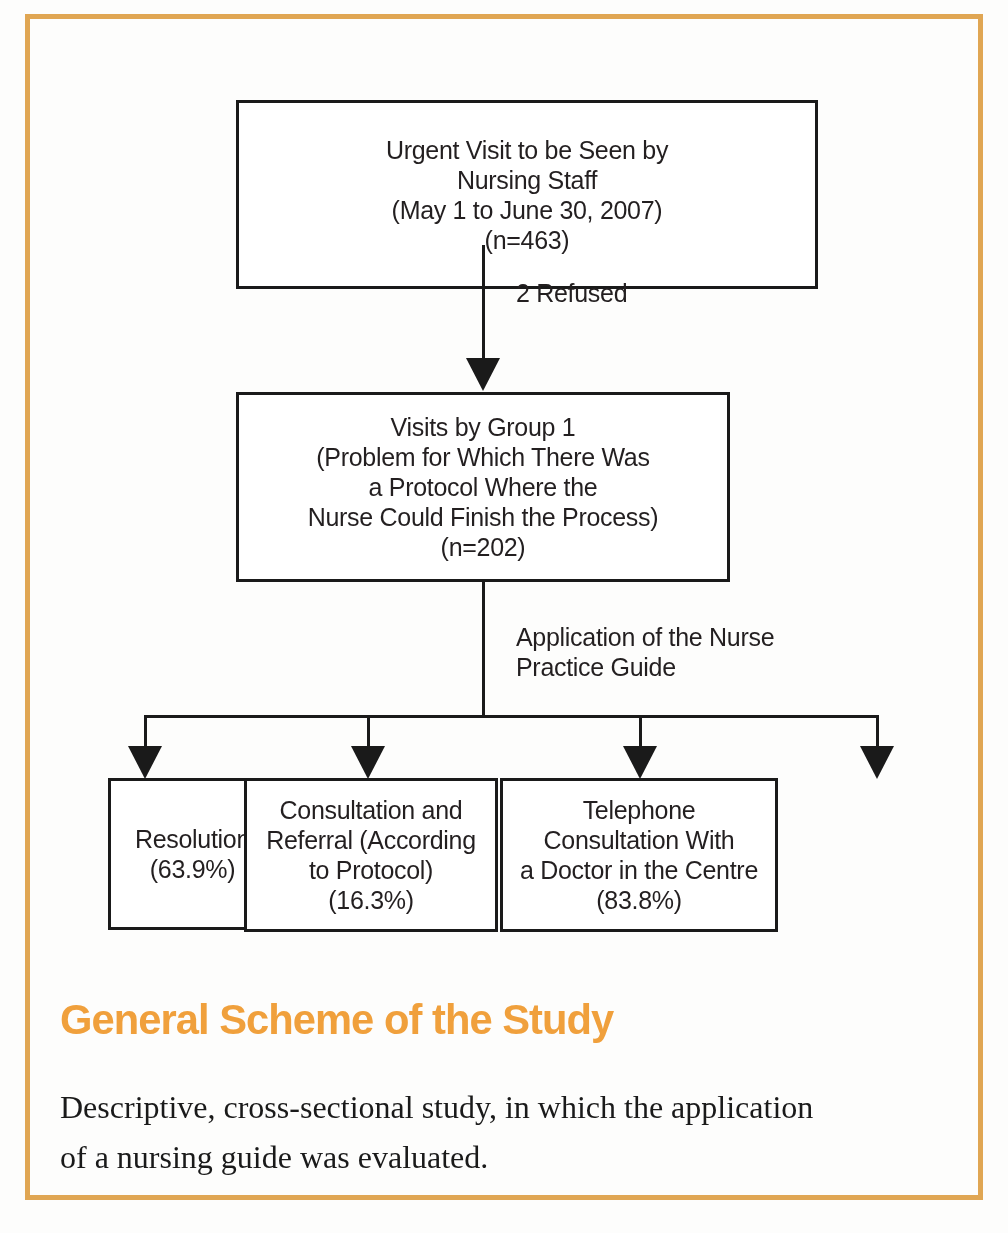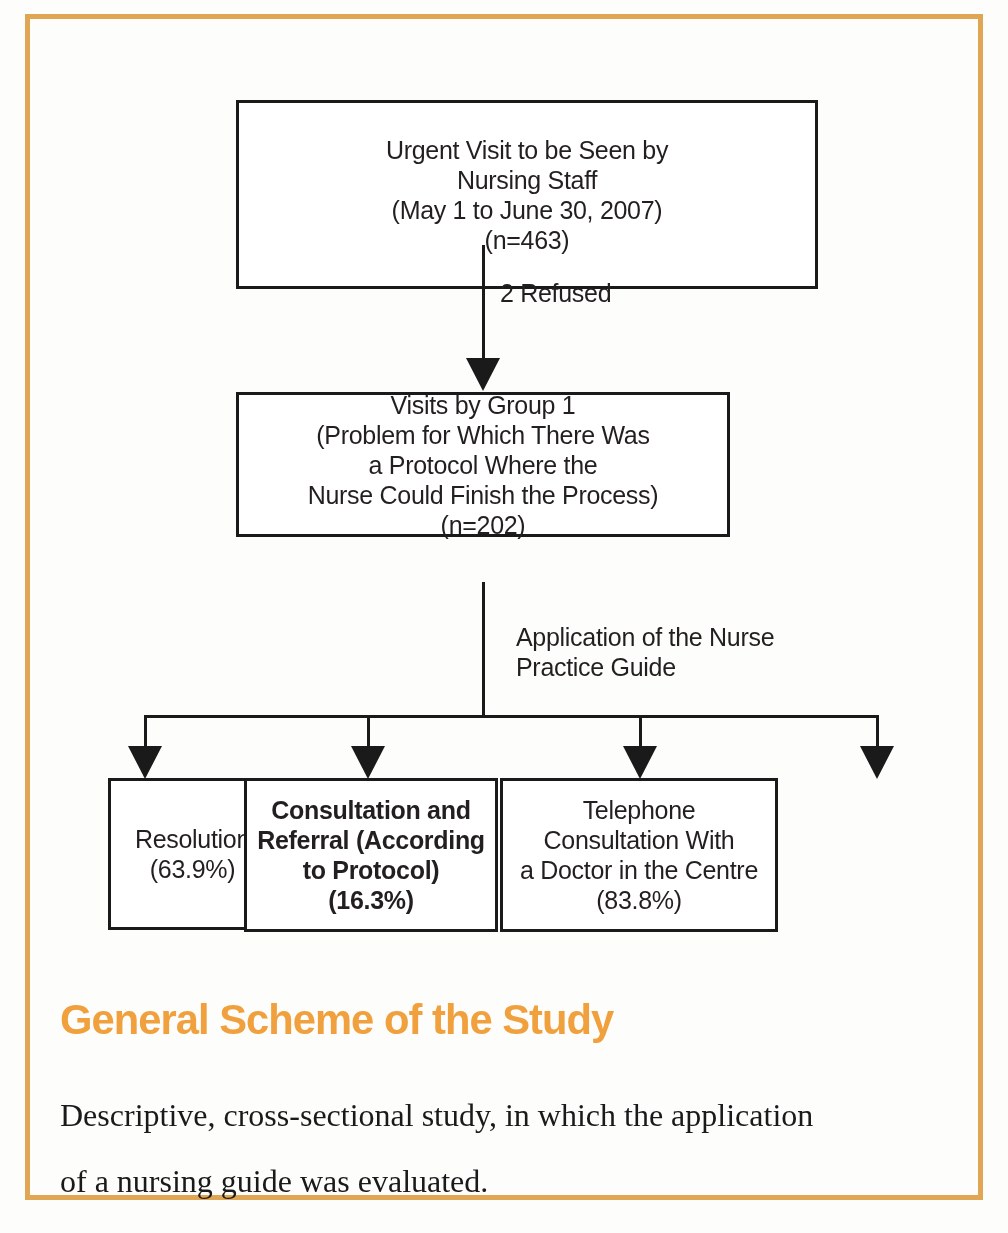--- a/index.html
+++ b/index.html
@@ -18,41 +18,41 @@
              border-left:17px solid transparent;border-right:17px solid transparent;
              border-top:33px solid #1a1a1a;}
   .edge-label{position:absolute;font-size:25px;line-height:30px;letter-spacing:-0.3px;
               white-space:pre-line;color:#231f20;}
   
   .figure-title{position:absolute;left:60px;top:996px;margin:0;
                 font-family:"Liberation Sans",sans-serif;font-weight:bold;
                 font-size:43px;line-height:46px;letter-spacing:-1px;color:#f0a03c;
                 transform:scaleX(0.97);transform-origin:left;}
   .figure-desc{position:absolute;left:60px;top:1082px;margin:0;width:920px;
-               font-family:"Liberation Serif",serif;font-size:32px;line-height:66px;
+               font-family:"Liberation Serif",serif;font-size:32px;line-height:50px;
                color:#1a1a1a;white-space:pre-line;}
 </style>
 </head>
 <body>
 
 <div class="page">
   <div class="frame"></div>
 
   <div class="fbox" style="left:236px;top:56px;width:582px;height:189px;margin-top:44px;">
     <div class="boxtext">Urgent Visit to be Seen by
 Nursing Staff
 (May 1 to June 30, 2007)
 (n=463)</div>
   </div>
 
   <div class="vline" style="left:482px;top:245px;height:114px;"></div>
   <div class="arrowhead" style="left:466px;top:358px;"></div>
-  <div class="edge-label" style="left:500px;top:278px;">2 Refused</div>
+  <div class="edge-label" style="left:516px;top:278px;">2 Refused</div>
 
-  <div class="fbox" style="left:236px;top:392px;width:494px;height:145px;">
+  <div class="fbox" style="left:236px;top:392px;width:494px;height:190px;">
     <div class="boxtext">Visits by Group 1
 (Problem for Which There Was
 a Protocol Where the
 Nurse Could Finish the Process)
 (n=202)</div>
   </div>
 
   <div class="vline" style="left:482px;top:582px;height:136px;"></div>
   <div class="edge-label" style="left:516px;top:622px;">Application of the Nurse
 Practice Guide</div>
@@ -68,21 +68,21 @@
   <div class="vline" style="left:639px;top:715px;height:33px;"></div>
   <div class="arrowhead" style="left:623px;top:746px;"></div>
 
   <div class="vline" style="left:876px;top:715px;height:33px;"></div>
   <div class="arrowhead" style="left:860px;top:746px;"></div>
 
   <div class="fbox" style="left:68px;top:778px;width:169px;height:152px;margin-left:40px;">
     <div class="boxtext">Resolution
 (63.9%)</div>
   </div>
-  <div class="fbox" style="left:244px;top:778px;width:254px;height:154px;font-weight:bold;">
+  <div class="fbox" style="left:244px;top:778px;width:254px;height:154px;">
     <div class="boxtext">Consultation and
 Referral (According
 to Protocol)
 (16.3%)</div>
   </div>
   <div class="fbox" style="left:500px;top:778px;width:278px;height:154px;">
     <div class="boxtext">Telephone
 Consultation With
 a Doctor in the Centre
 (83.8%)</div>

